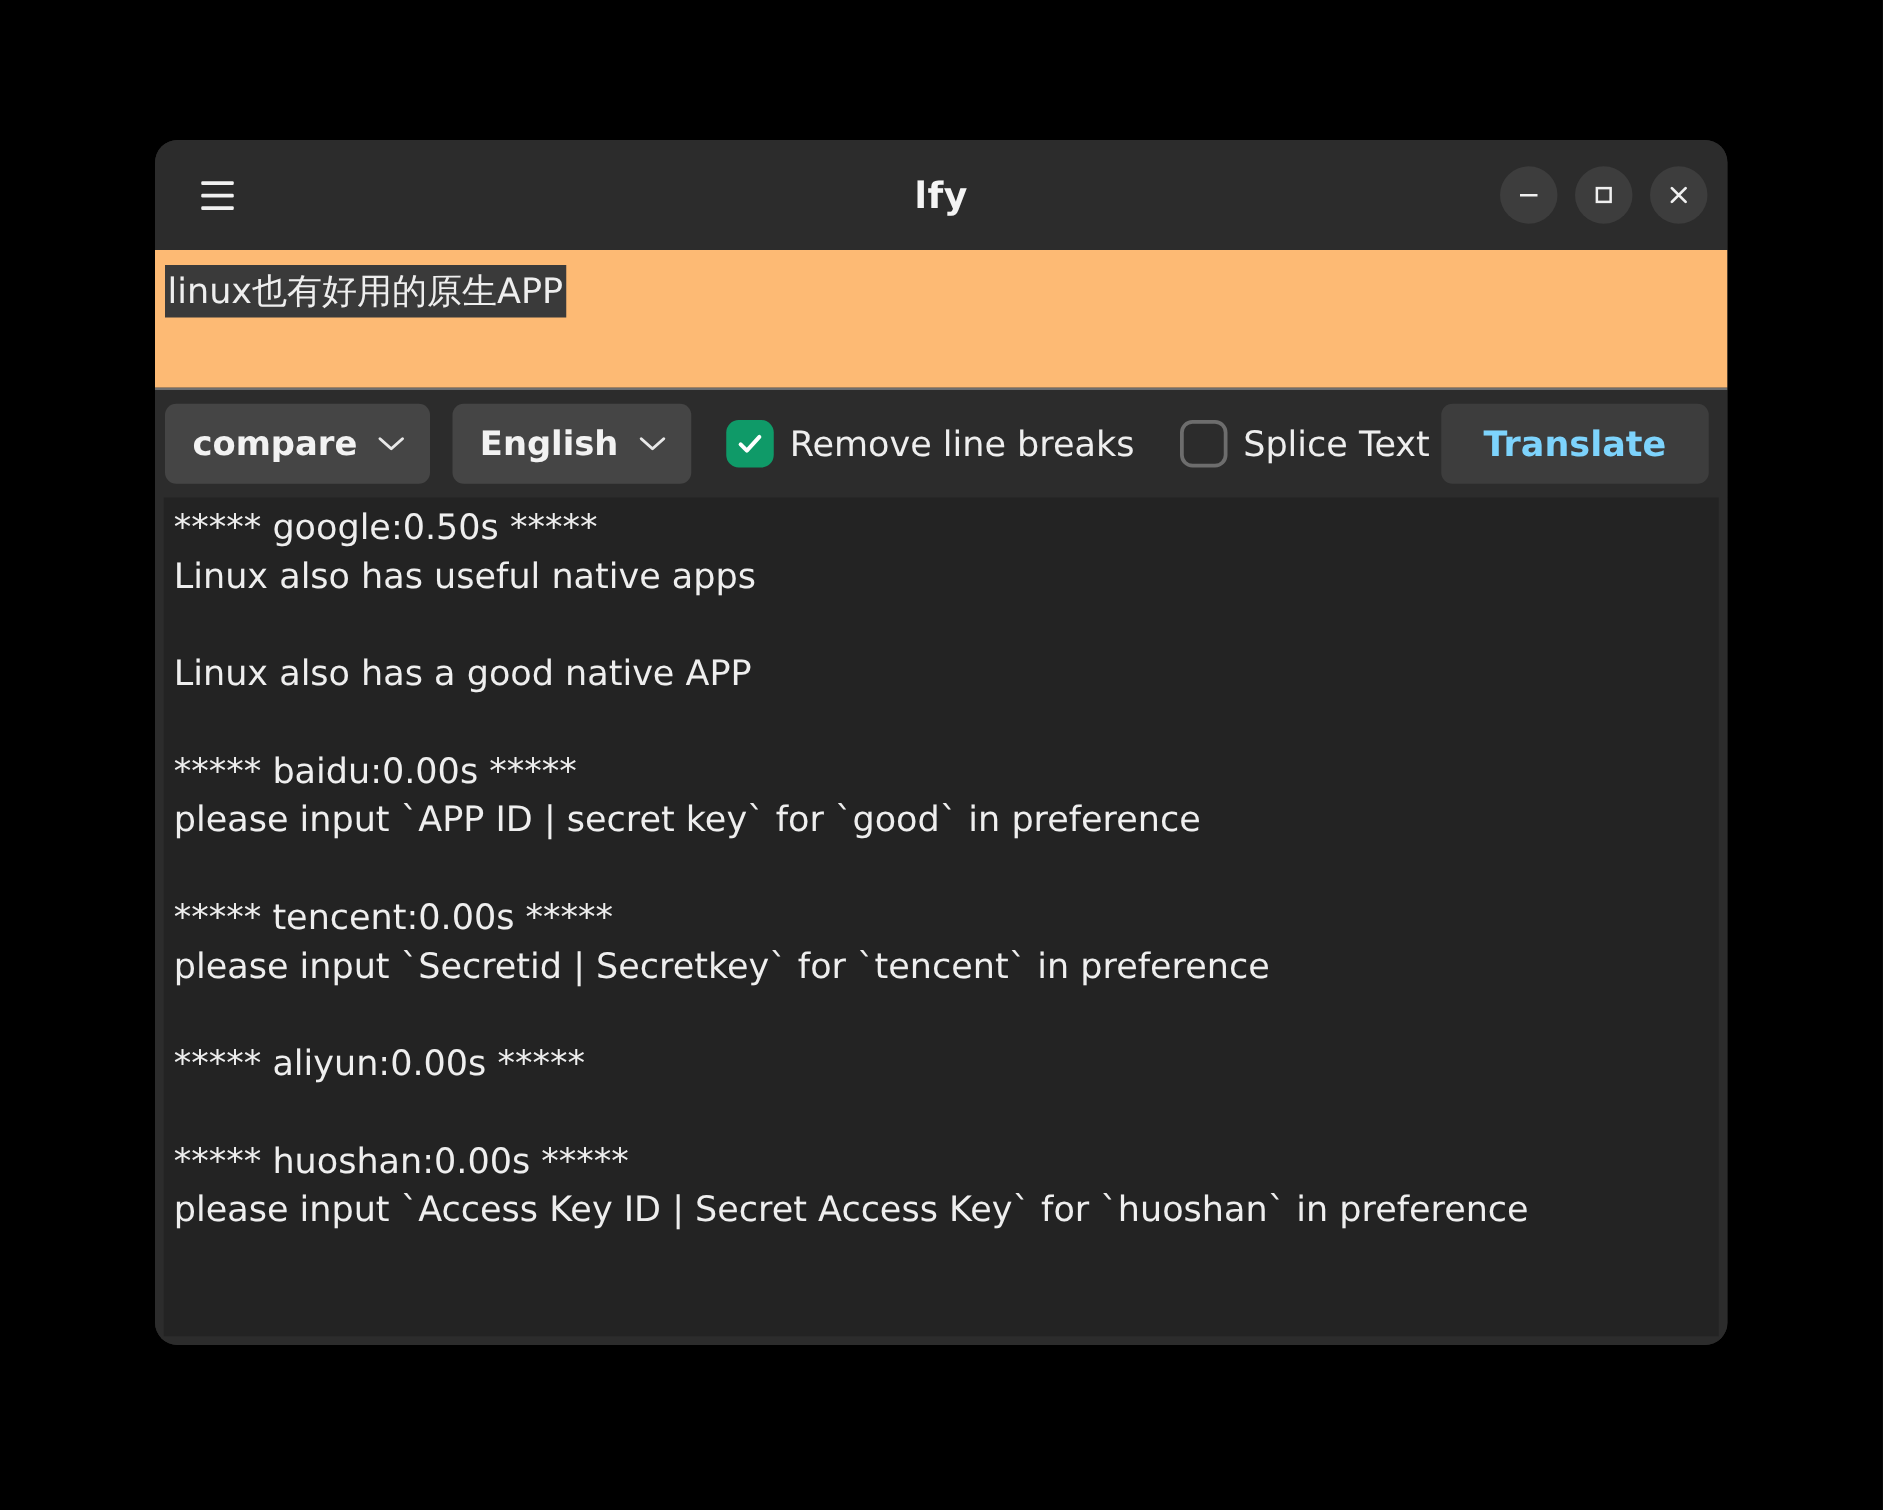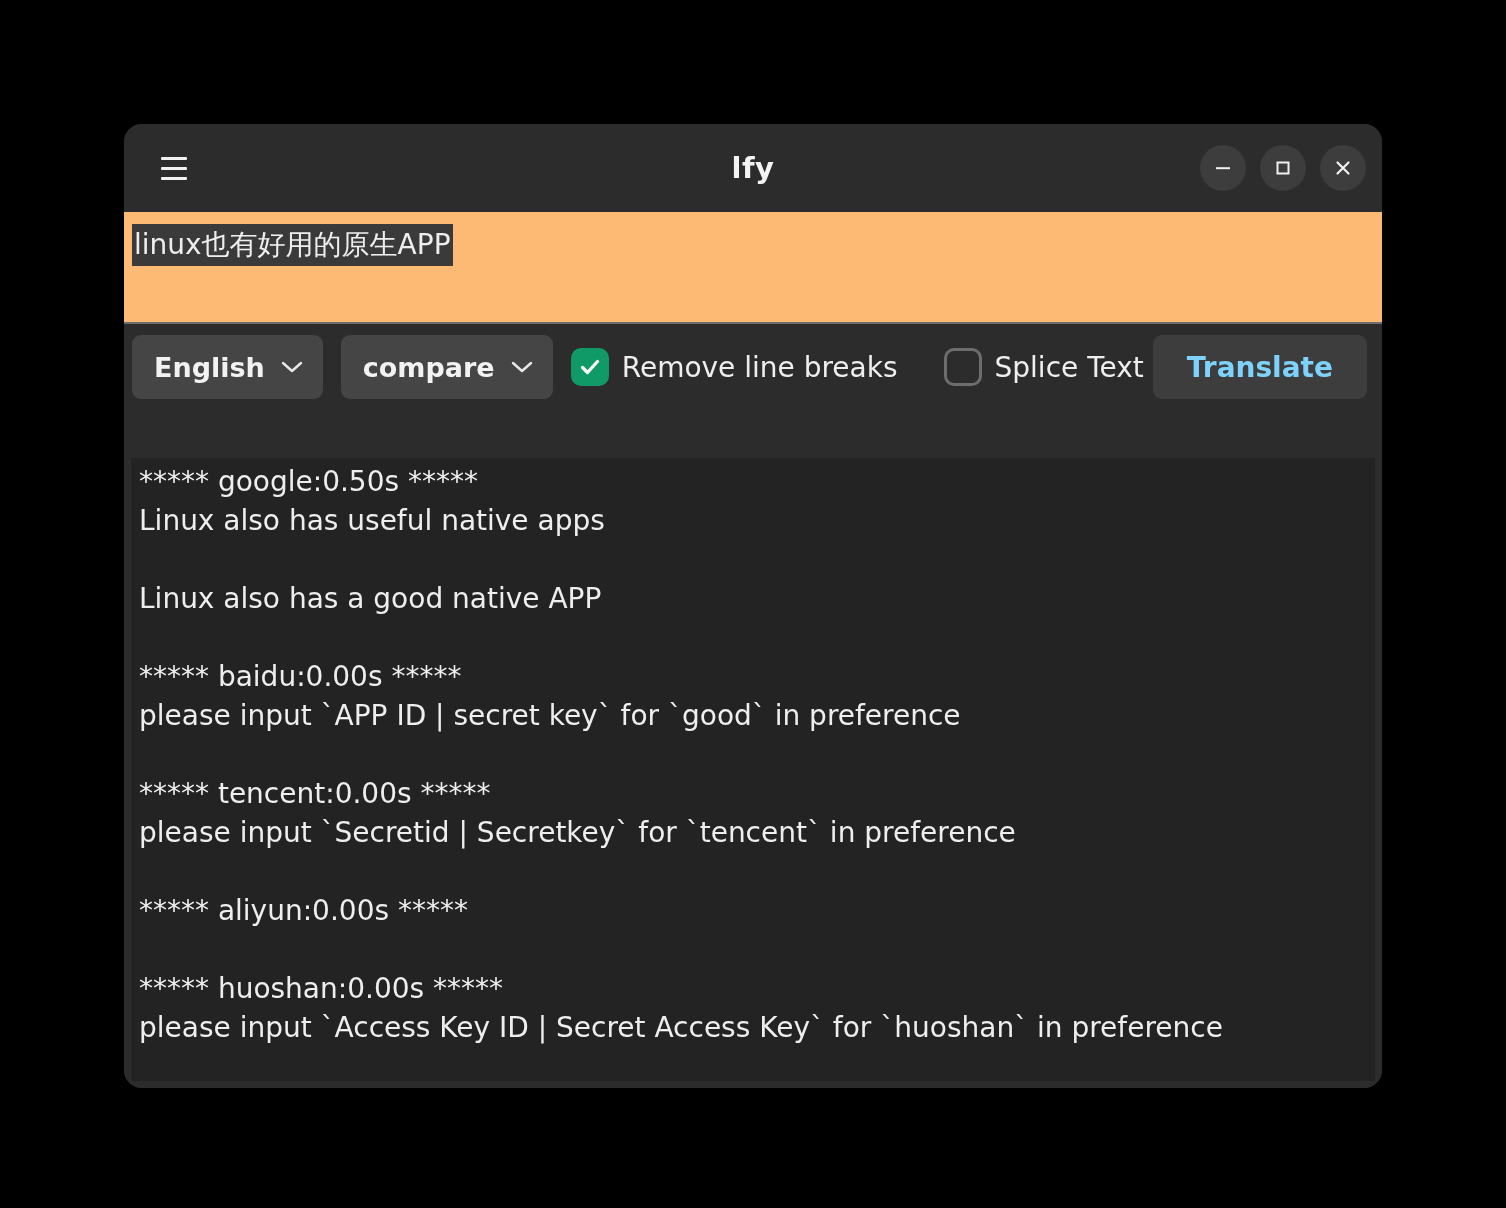--- a/index.html
+++ b/index.html
@@ -15,21 +15,21 @@
     position: relative;
     width: 1506px;
     height: 1208px;
     background: #000000;
   }
 
   
   #window {
     position: absolute;
     left: 124px;
-    top: 124px;
+    top: 112px;
     width: 1258px;
     height: 964px;
     background: #2c2c2c;
     border-radius: 18px;
     box-shadow: 0 6px 28px rgba(0,0,0,0.75);
     overflow: hidden;
     display: flex;
     flex-direction: column;
   }
 
@@ -138,21 +138,21 @@
   }
   .dropdown .chev { display: block; }
 
   .spacer { flex: 1 1 auto; }
 
   .check-group {
     display: flex;
     align-items: center;
     gap: 13px;
     cursor: pointer;
-    margin-right: 46px;
+    margin-right: 36px;
   }
   .check-group.second { margin-right: 9px; }
   .cbox {
     width: 38px; height: 38px;
     border-radius: 10px;
     display: flex;
     align-items: center;
     justify-content: center;
     flex: 0 0 38px;
   }
@@ -181,21 +181,20 @@
     color: #7dd3fc;
     white-space: nowrap;
   }
 
   
   #result-wrap {
     flex: 1 1 auto;
     background: #2c2c2c;
     padding: 0 7px 7px 7px;
     display: flex;
-    margin-top: 48px;
   }
   #result {
     flex: 1 1 auto;
     background: #232323;
     overflow: hidden;
     padding: 4px 0 0 0;
   }
   .res-line {
     font-size: 28px;
     line-height: 39px;
@@ -244,28 +243,28 @@
 
     <div id="input-area">
       <span id="input-text">linux也有好用的原生APP</span>
     </div>
 
     <div id="divider"></div>
 
     <div id="toolbar">
 
       <div class="dropdown">
-        <span class="dd-label">English</span>
+        <span class="dd-label">compare</span>
         <svg class="chev" width="22" height="14" viewBox="0 0 22 14">
           <path d="M2 3 L11 11 L20 3" fill="none" stroke="#e8e8e8" stroke-width="2.4" stroke-linecap="round" stroke-linejoin="round"></path>
         </svg>
       </div>
 
       <div class="dropdown">
-        <span class="dd-label">compare</span>
+        <span class="dd-label">English</span>
         <svg class="chev" width="22" height="14" viewBox="0 0 22 14">
           <path d="M2 3 L11 11 L20 3" fill="none" stroke="#e8e8e8" stroke-width="2.4" stroke-linecap="round" stroke-linejoin="round"></path>
         </svg>
       </div>
 
       <div class="spacer"></div>
 
       <div class="check-group">
         <span class="cbox on">
           <svg width="26" height="26" viewBox="0 0 26 26">

